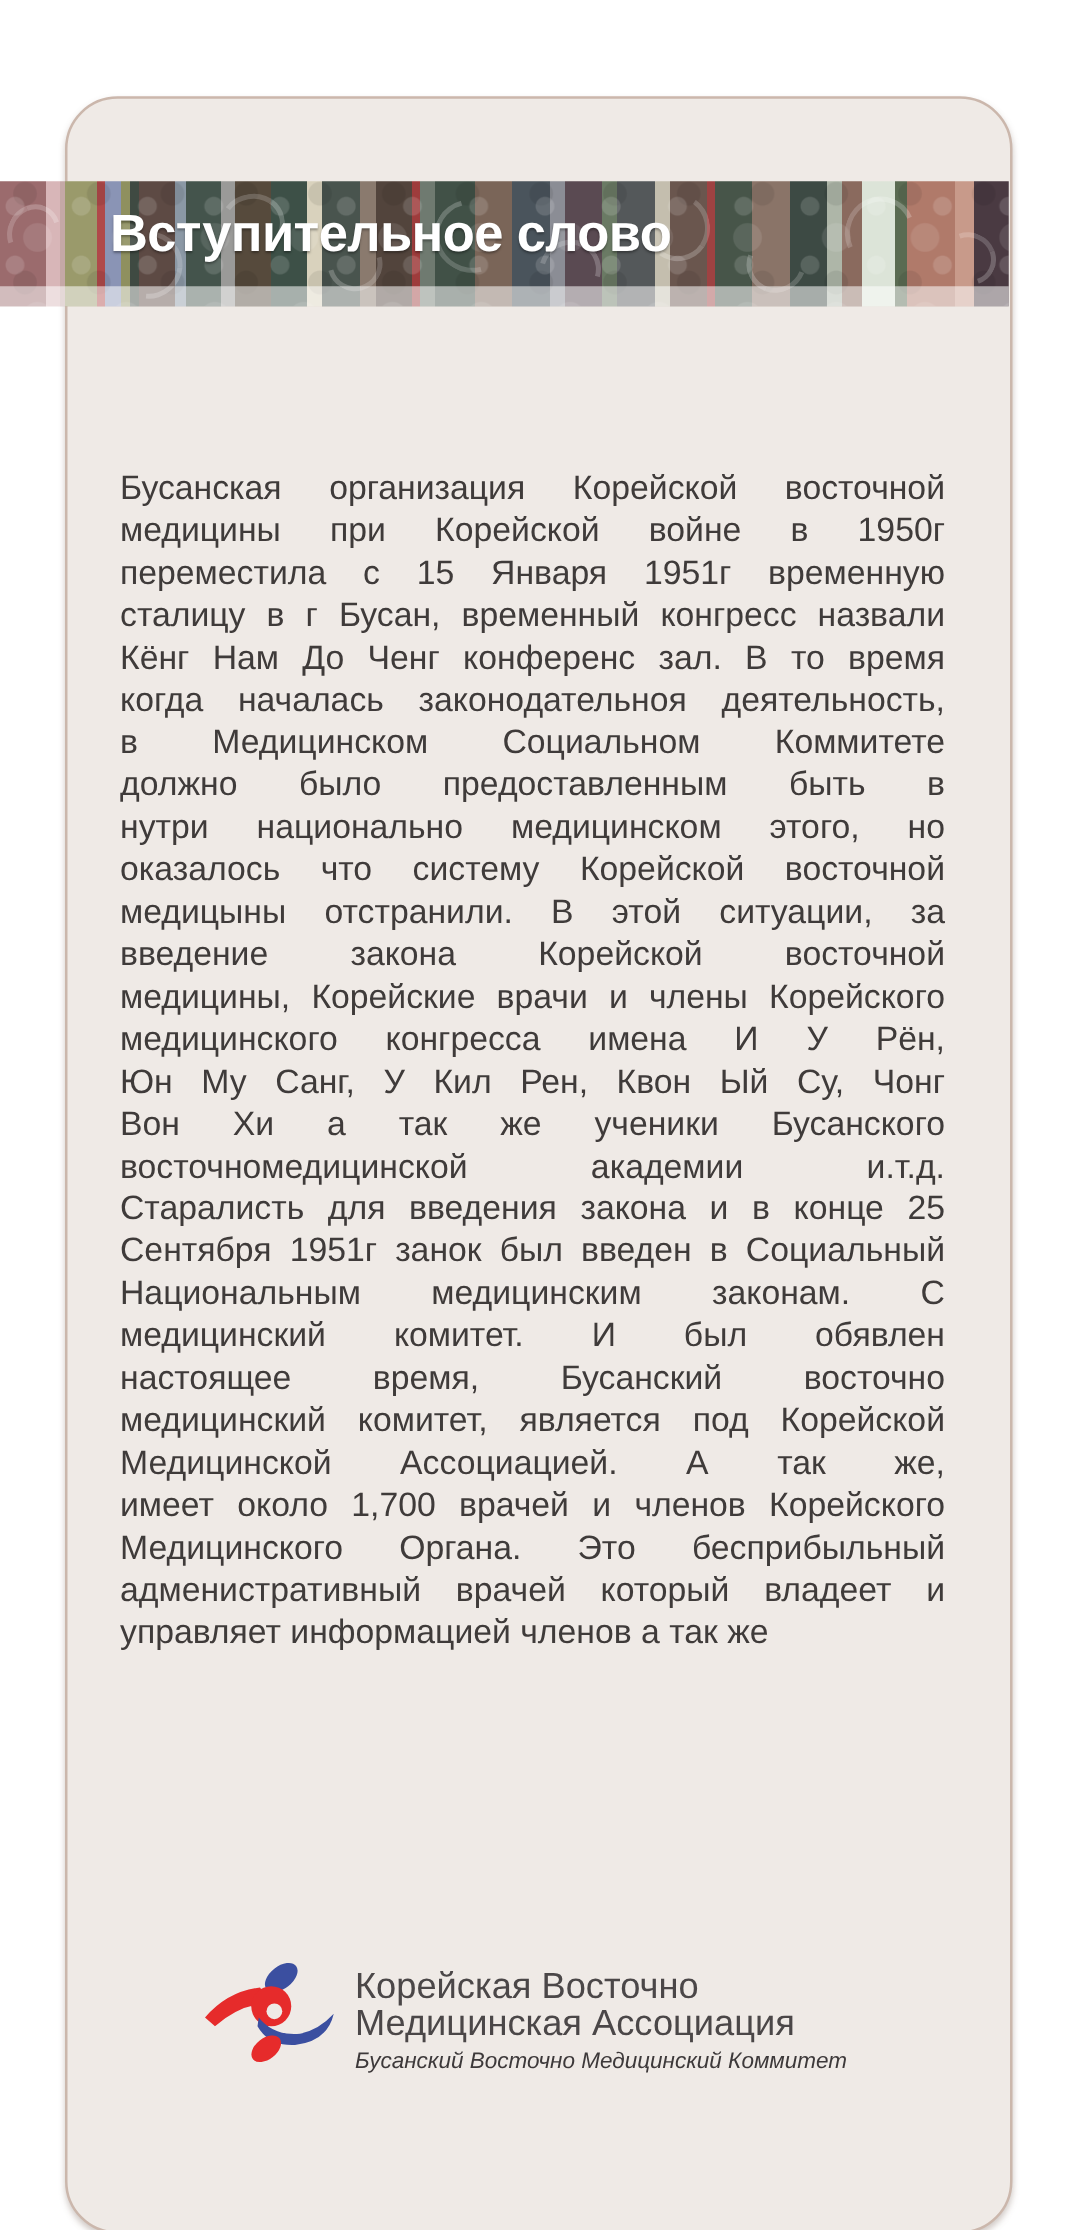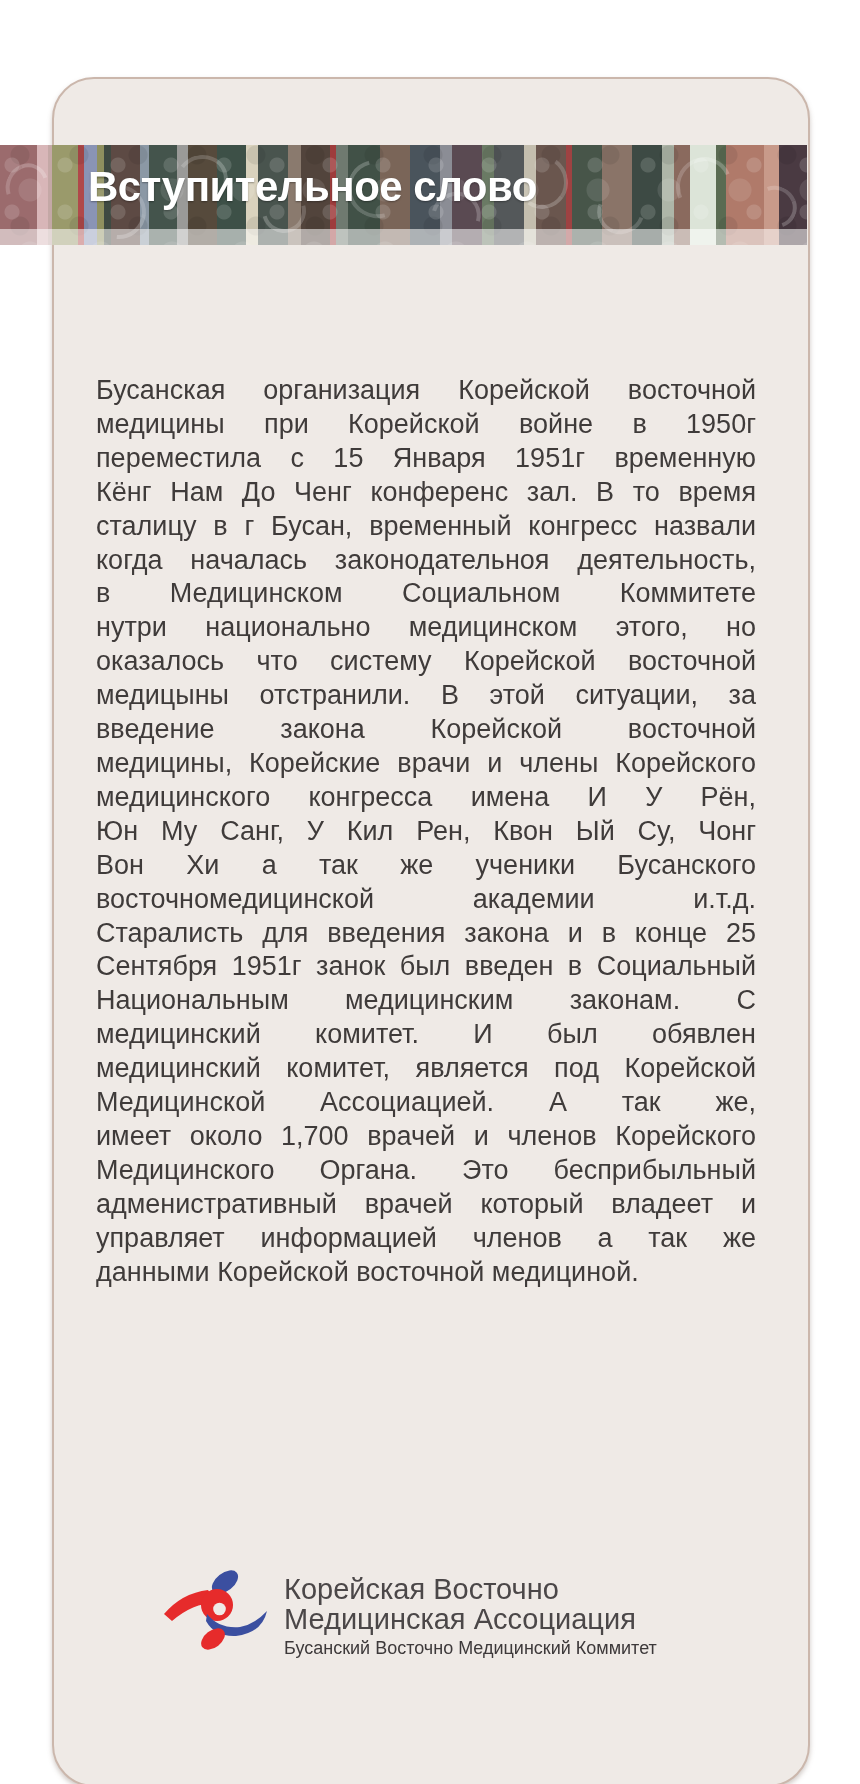--- a/index.html
+++ b/index.html
@@ -67,21 +67,21 @@
   .body-text{
     position:absolute; left:96px; top:337px; width:660px;
     font-size:27px; line-height:33.9px; color:#3f3b3a;
   }
   .body-text .line{ text-align:justify; text-align-last:justify; }
   .body-text .line:last-child{ text-align-last:left; }
   
   .logo-mark{ position:absolute; left:162px; top:1532px; }
   .logo-text{ position:absolute; left:284px; top:1538px; }
   .logo-text .l1{ font-size:29px; line-height:29.5px; color:#4b4748; }
-  .logo-text .l3{ font-size:18px; line-height:20px; margin-top:4px; color:#3d393a; }
+  .logo-text .l3{ font-size:18px; line-height:20px; margin-top:4px; color:#3d393a;font-style:italic; }
 </style>
 </head>
 <body>
 
 <div class="page">
 
   <div class="card"></div>
 
   <div class="banner">
     <div class="stripes">
@@ -97,44 +97,45 @@
       <i class="curl"></i>
     </div>
     <div class="banner-fade"></div>
     <h1 class="title" style="color:#ffffff">Вступительное слово</h1>
   </div>
 
   <div class="body-text">
       <div class="line">Бусанская организация Корейской восточной</div>
       <div class="line">медицины при Корейской войне в 1950г</div>
       <div class="line">переместила с 15 Января 1951г временную</div>
+      <div class="line">сталицу в г Бусан, временный конгресс назвали</div>
       <div class="line">Кёнг Нам До Ченг конференс зал. В то время</div>
-      <div class="line">сталицу в г Бусан, временный конгресс назвали</div>
       <div class="line">когда началась законодательноя деятельность,</div>
       <div class="line">в Медицинском Социальном Коммитете</div>
+      <div class="line">должно было предоставленным быть в</div>
       <div class="line">нутри национально медицинском этого, но</div>
       <div class="line">оказалось что систему Корейской восточной</div>
       <div class="line">медицыны отстранили. В этой ситуации, за</div>
       <div class="line">введение закона Корейской восточной</div>
       <div class="line">медицины, Корейские врачи и члены Корейского</div>
       <div class="line">медицинского конгресса имена И У Рён,</div>
       <div class="line">Юн Му Санг, У Кил Рен, Квон Ый Су, Чонг</div>
       <div class="line">Вон Хи а так же ученики Бусанского</div>
       <div class="line">восточномедицинской академии и.т.д.</div>
       <div class="line">Старалисть для введения закона и в конце 25</div>
       <div class="line">Сентября 1951г занок был введен в Социальный</div>
       <div class="line">Национальным медицинским законам. С</div>
       <div class="line">медицинский комитет. И был обявлен</div>
+      <div class="line">настоящее время, Бусанский восточно</div>
       <div class="line">медицинский комитет, является под Корейской</div>
       <div class="line">Медицинской Ассоциацией. А так же,</div>
       <div class="line">имеет около 1,700 врачей и членов Корейского</div>
       <div class="line">Медицинского Органа. Это бесприбыльный</div>
       <div class="line">адменистративный врачей который владеет и</div>
       <div class="line">управляет информацией членов а так же</div>
-      <div class="line">данными Корейской восточной медициной.</div>
     </div>
 
   <svg class="logo-mark" width="112" height="82" viewBox="0 0 112 82">
     <ellipse cx="63" cy="13" rx="15" ry="9" transform="rotate(-38 63 13)" fill="#3b4fa0"></ellipse>
     <path d="M2,45 Q20,24 46,21 L55,34 Q32,33 10,52 Z" fill="#e62b2b"></path>
     <circle cx="55" cy="36" r="16" fill="#e62b2b"></circle>
     <circle cx="57.5" cy="40" r="6.3" fill="#efeae6"></circle>
     <path d="M45,45 Q57,60 78,58 Q93,55 105,42 Q100,64 74,67 Q53,68 44,52 Z" fill="#3b4fa0"></path>
     <ellipse cx="51" cy="70" rx="13.5" ry="8.5" transform="rotate(-38 51 70)" fill="#e62b2b"></ellipse>
   </svg>

